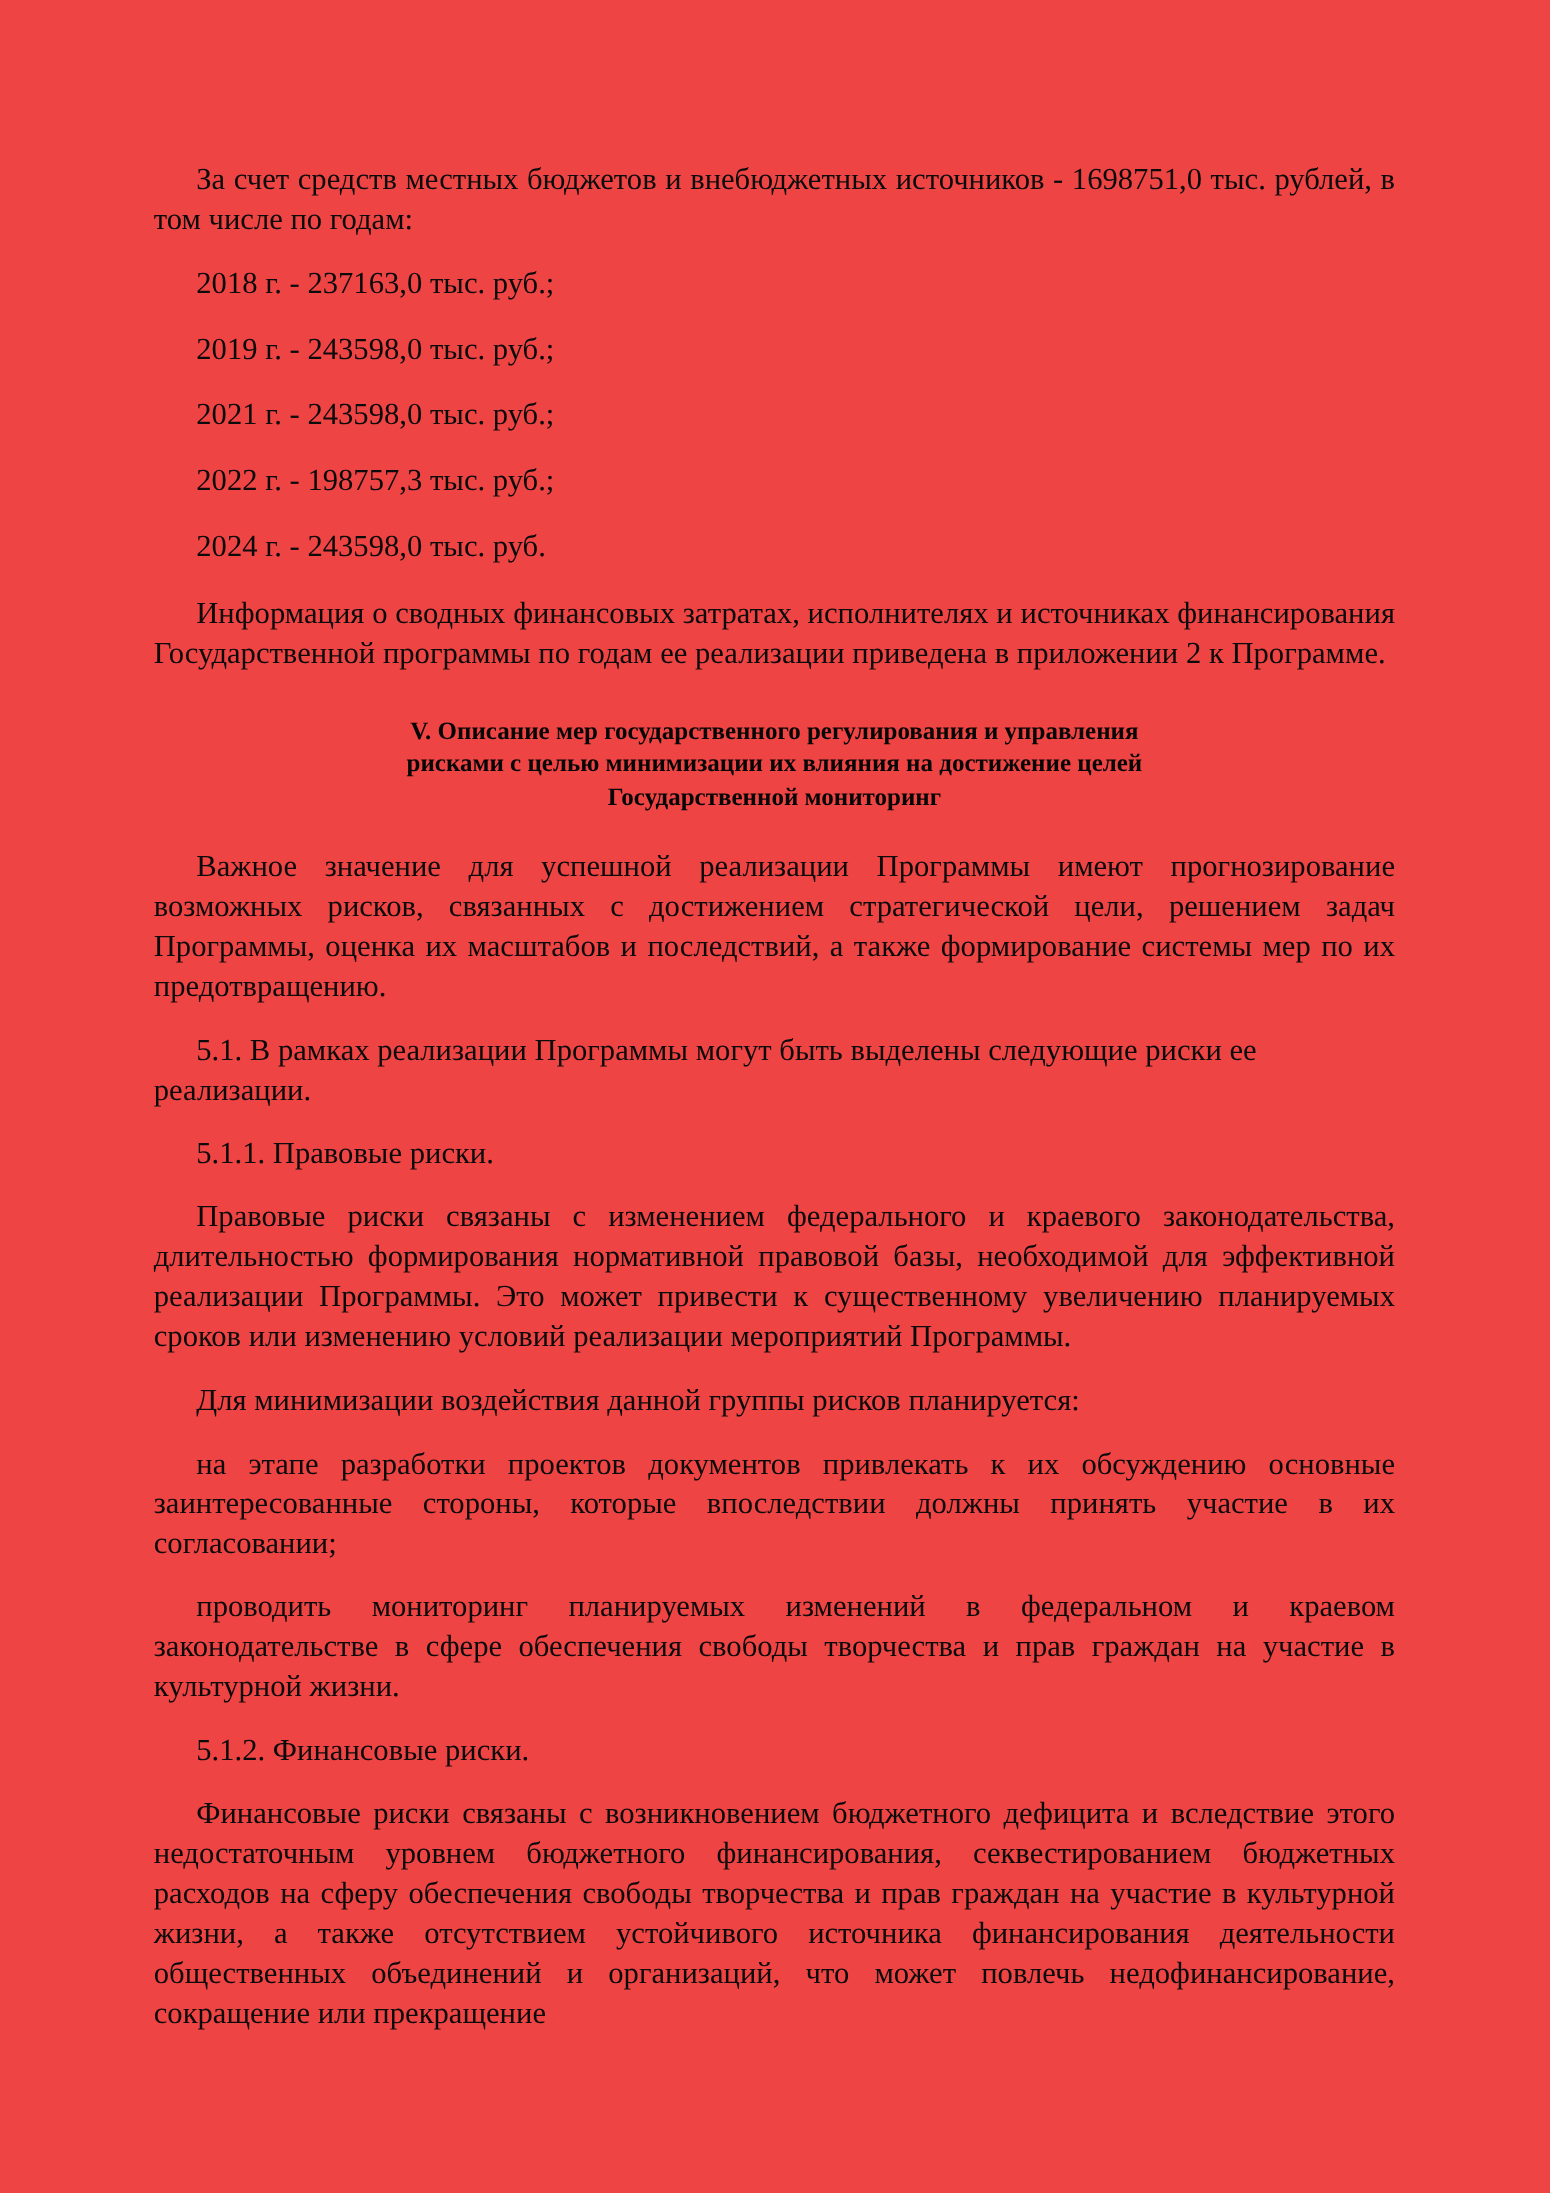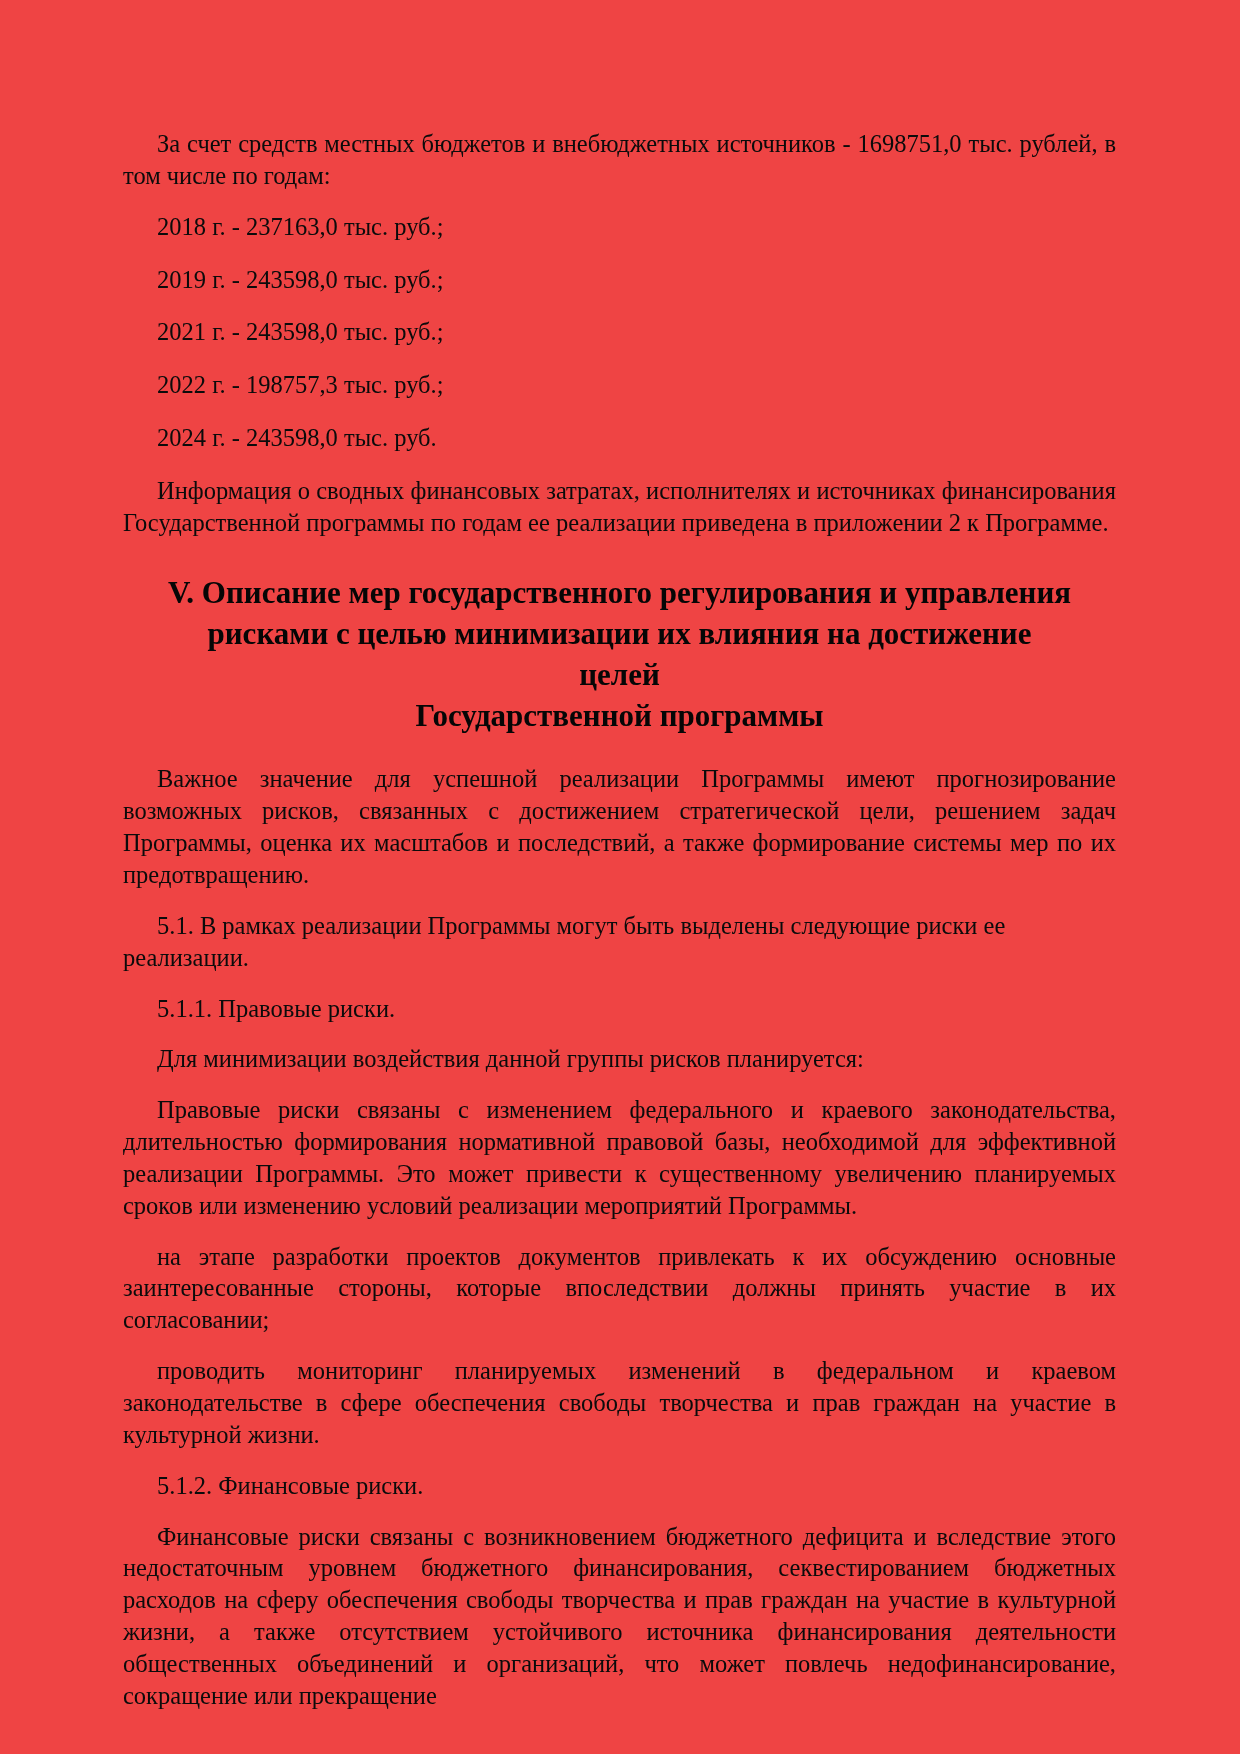--- a/index.html
+++ b/index.html
@@ -43,21 +43,21 @@
     text-align: left;
   }
   .year-list {
     margin-top: 8px;
   }
   .gap-before-info {
     margin-top: 6px;
   }
   h2.section-heading {
     font-family: "Liberation Serif", "DejaVu Serif", serif;
-    font-size: 31px;
+    font-size: 20px;
     font-weight: bold;
     line-height: 1.33;
     text-align: center;
     text-indent: 0;
     margin: 33px 44px 27px 44px;
     color: #060606;
   }
   .numbered {
     text-align: left;
   }
@@ -81,32 +81,32 @@
       <p class="year-line">2024 г. - 243598,0 тыс. руб.</p>
     </div>
 
     <p class="para gap-before-info">Информация о сводных финансовых затратах, исполнителях и источниках финансирования Государственной программы по годам ее реализации приведена в приложении 2 к Программе.</p>
 
     <h2 class="section-heading">
       <span>V. Описание мер государственного регулирования и управления</span>
       <br>
       <span>рисками с целью минимизации их влияния на достижение целей</span>
       <br>
-      <span>Государственной программы</span>
+      <span>Государственной мониторинг</span>
     </h2>
 
     <p class="para">Важное значение для успешной реализации Программы имеют прогнозирование возможных рисков, связанных с достижением стратегической цели, решением задач Программы, оценка их масштабов и последствий, а также формирование системы мер по их предотвращению.</p>
 
     <p class="para numbered">5.1. В рамках реализации Программы могут быть выделены следующие риски ее реализации.</p>
 
     <p class="para numbered">5.1.1. Правовые риски.</p>
 
+    <p class="para">Правовые риски связаны с изменением федерального и краевого законодательства, длительностью формирования нормативной правовой базы, необходимой для эффективной реализации Программы. Это может привести к существенному увеличению планируемых сроков или изменению условий реализации мероприятий Программы.</p>
+
     <p class="para numbered">Для минимизации воздействия данной группы рисков планируется:</p>
-
-    <p class="para">Правовые риски связаны с изменением федерального и краевого законодательства, длительностью формирования нормативной правовой базы, необходимой для эффективной реализации Программы. Это может привести к существенному увеличению планируемых сроков или изменению условий реализации мероприятий Программы.</p>
 
     <p class="para">на этапе разработки проектов документов привлекать к их обсуждению основные заинтересованные стороны, которые впоследствии должны принять участие в их согласовании;</p>
 
     <p class="para">проводить мониторинг планируемых изменений в федеральном и краевом законодательстве в сфере обеспечения свободы творчества и прав граждан на участие в культурной жизни.</p>
 
     <p class="para numbered">5.1.2. Финансовые риски.</p>
 
     <p class="para tail">Финансовые риски связаны с возникновением бюджетного дефицита и вследствие этого недостаточным уровнем бюджетного финансирования, секвестированием бюджетных расходов на сферу обеспечения свободы творчества и прав граждан на участие в культурной жизни, а также отсутствием устойчивого источника финансирования деятельности общественных объединений и организаций, что может повлечь недофинансирование, сокращение или прекращение</p>
 
   </div>

